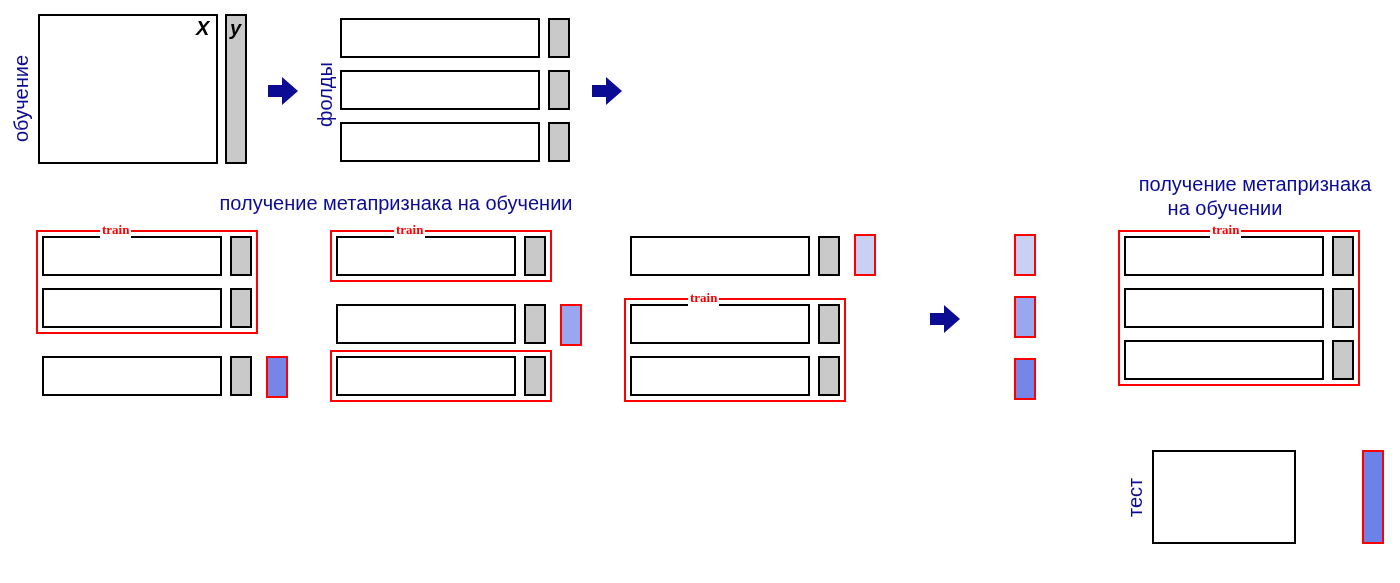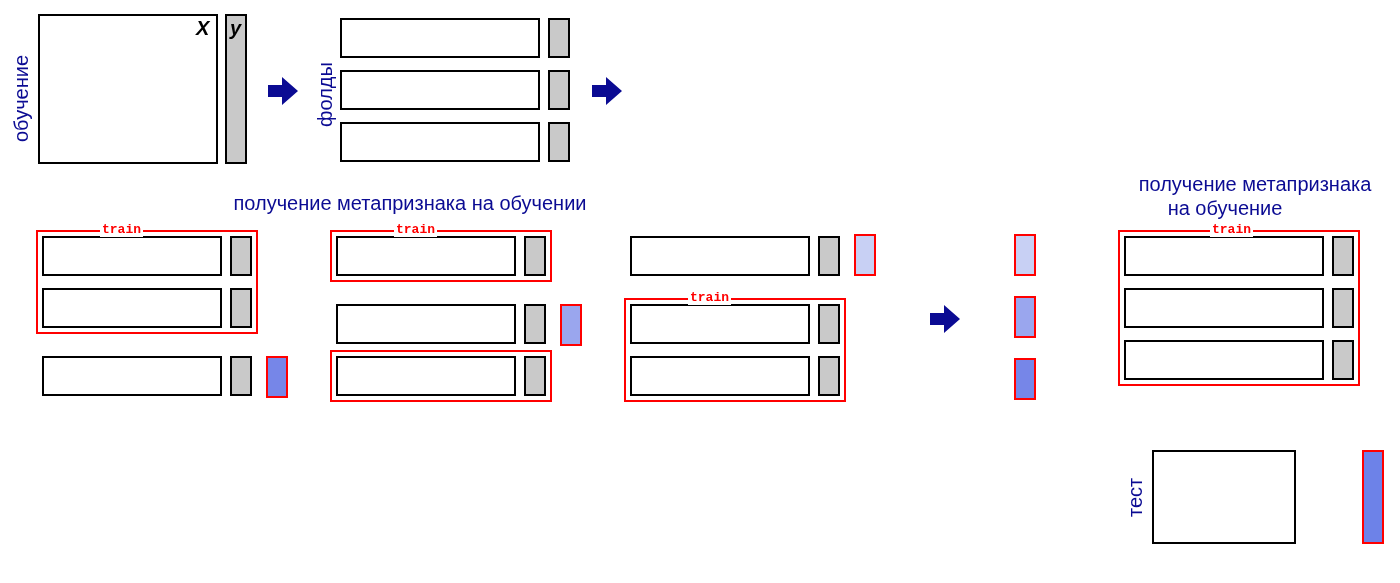--- a/index.html
+++ b/index.html
@@ -48,21 +48,21 @@
     color: #000;
     font-size: 20px;
     font-weight: bold;
     font-style: italic;
     font-family: Verdana, sans-serif;
   }
   .train-label {
     color: #ff0000;
     font-size: 13px;
     font-weight: bold;
-    font-family: Liberation Mono, monospace;
+    font-family: Liberation Serif, serif;
     background: #fff;
     padding: 0 2px;
   }
 </style>
 </head>
 <body>
 
 <div class="abs vlabel" style="left:10px; top:28px; height:140px;">обучение</div>
 
 <div class="abs box-black" style="left:38px; top:14px; width:180px; height:150px;"></div>
@@ -87,24 +87,24 @@
 
 <div class="abs box-black" style="left:340px; top:122px; width:200px; height:40px;"></div>
 <div class="abs box-gray" style="left:548px; top:122px; width:22px;  height:40px;"></div>
 
 <svg class="abs" style="left:592px; top:77px;" width="34" height="30">
   <polygon points="0,8 14,8 14,0 30,14 14,28 14,20 0,20" fill="#0b0b93"></polygon>
 </svg>
 
 <div class="abs hlabel" style="left:1392px; top:26px;"></div>
 
-<div class="abs hlabel" style="left:210px; top:192px; width:400px;">получение метапризнака на обучении</div>
+<div class="abs hlabel" style="left:196px; top:192px; width:400px;">получение метапризнака на обучении</div>
 
 <div class="abs hlabel" style="left:1100px; top:173px; width:310px;">получение метапризнака</div>
-<div class="abs hlabel" style="left:1070px; top:197px; width:310px;">на обучение</div>
+<div class="abs hlabel" style="left:1070px; top:197px; width:310px;">на обучении</div>
 
 <div class="abs box-black" style="left:42px;  top:236px; width:180px; height:40px;"></div>
 <div class="abs box-gray" style="left:230px; top:236px; width:22px;  height:40px;"></div>
 
 <div class="abs box-black" style="left:42px;  top:288px; width:180px; height:40px;"></div>
 <div class="abs box-gray" style="left:230px; top:288px; width:22px;  height:40px;"></div>
 
 <div class="abs box-black" style="left:42px;  top:356px; width:180px; height:40px;"></div>
 <div class="abs box-gray" style="left:230px; top:356px; width:22px;  height:40px;"></div>
 

